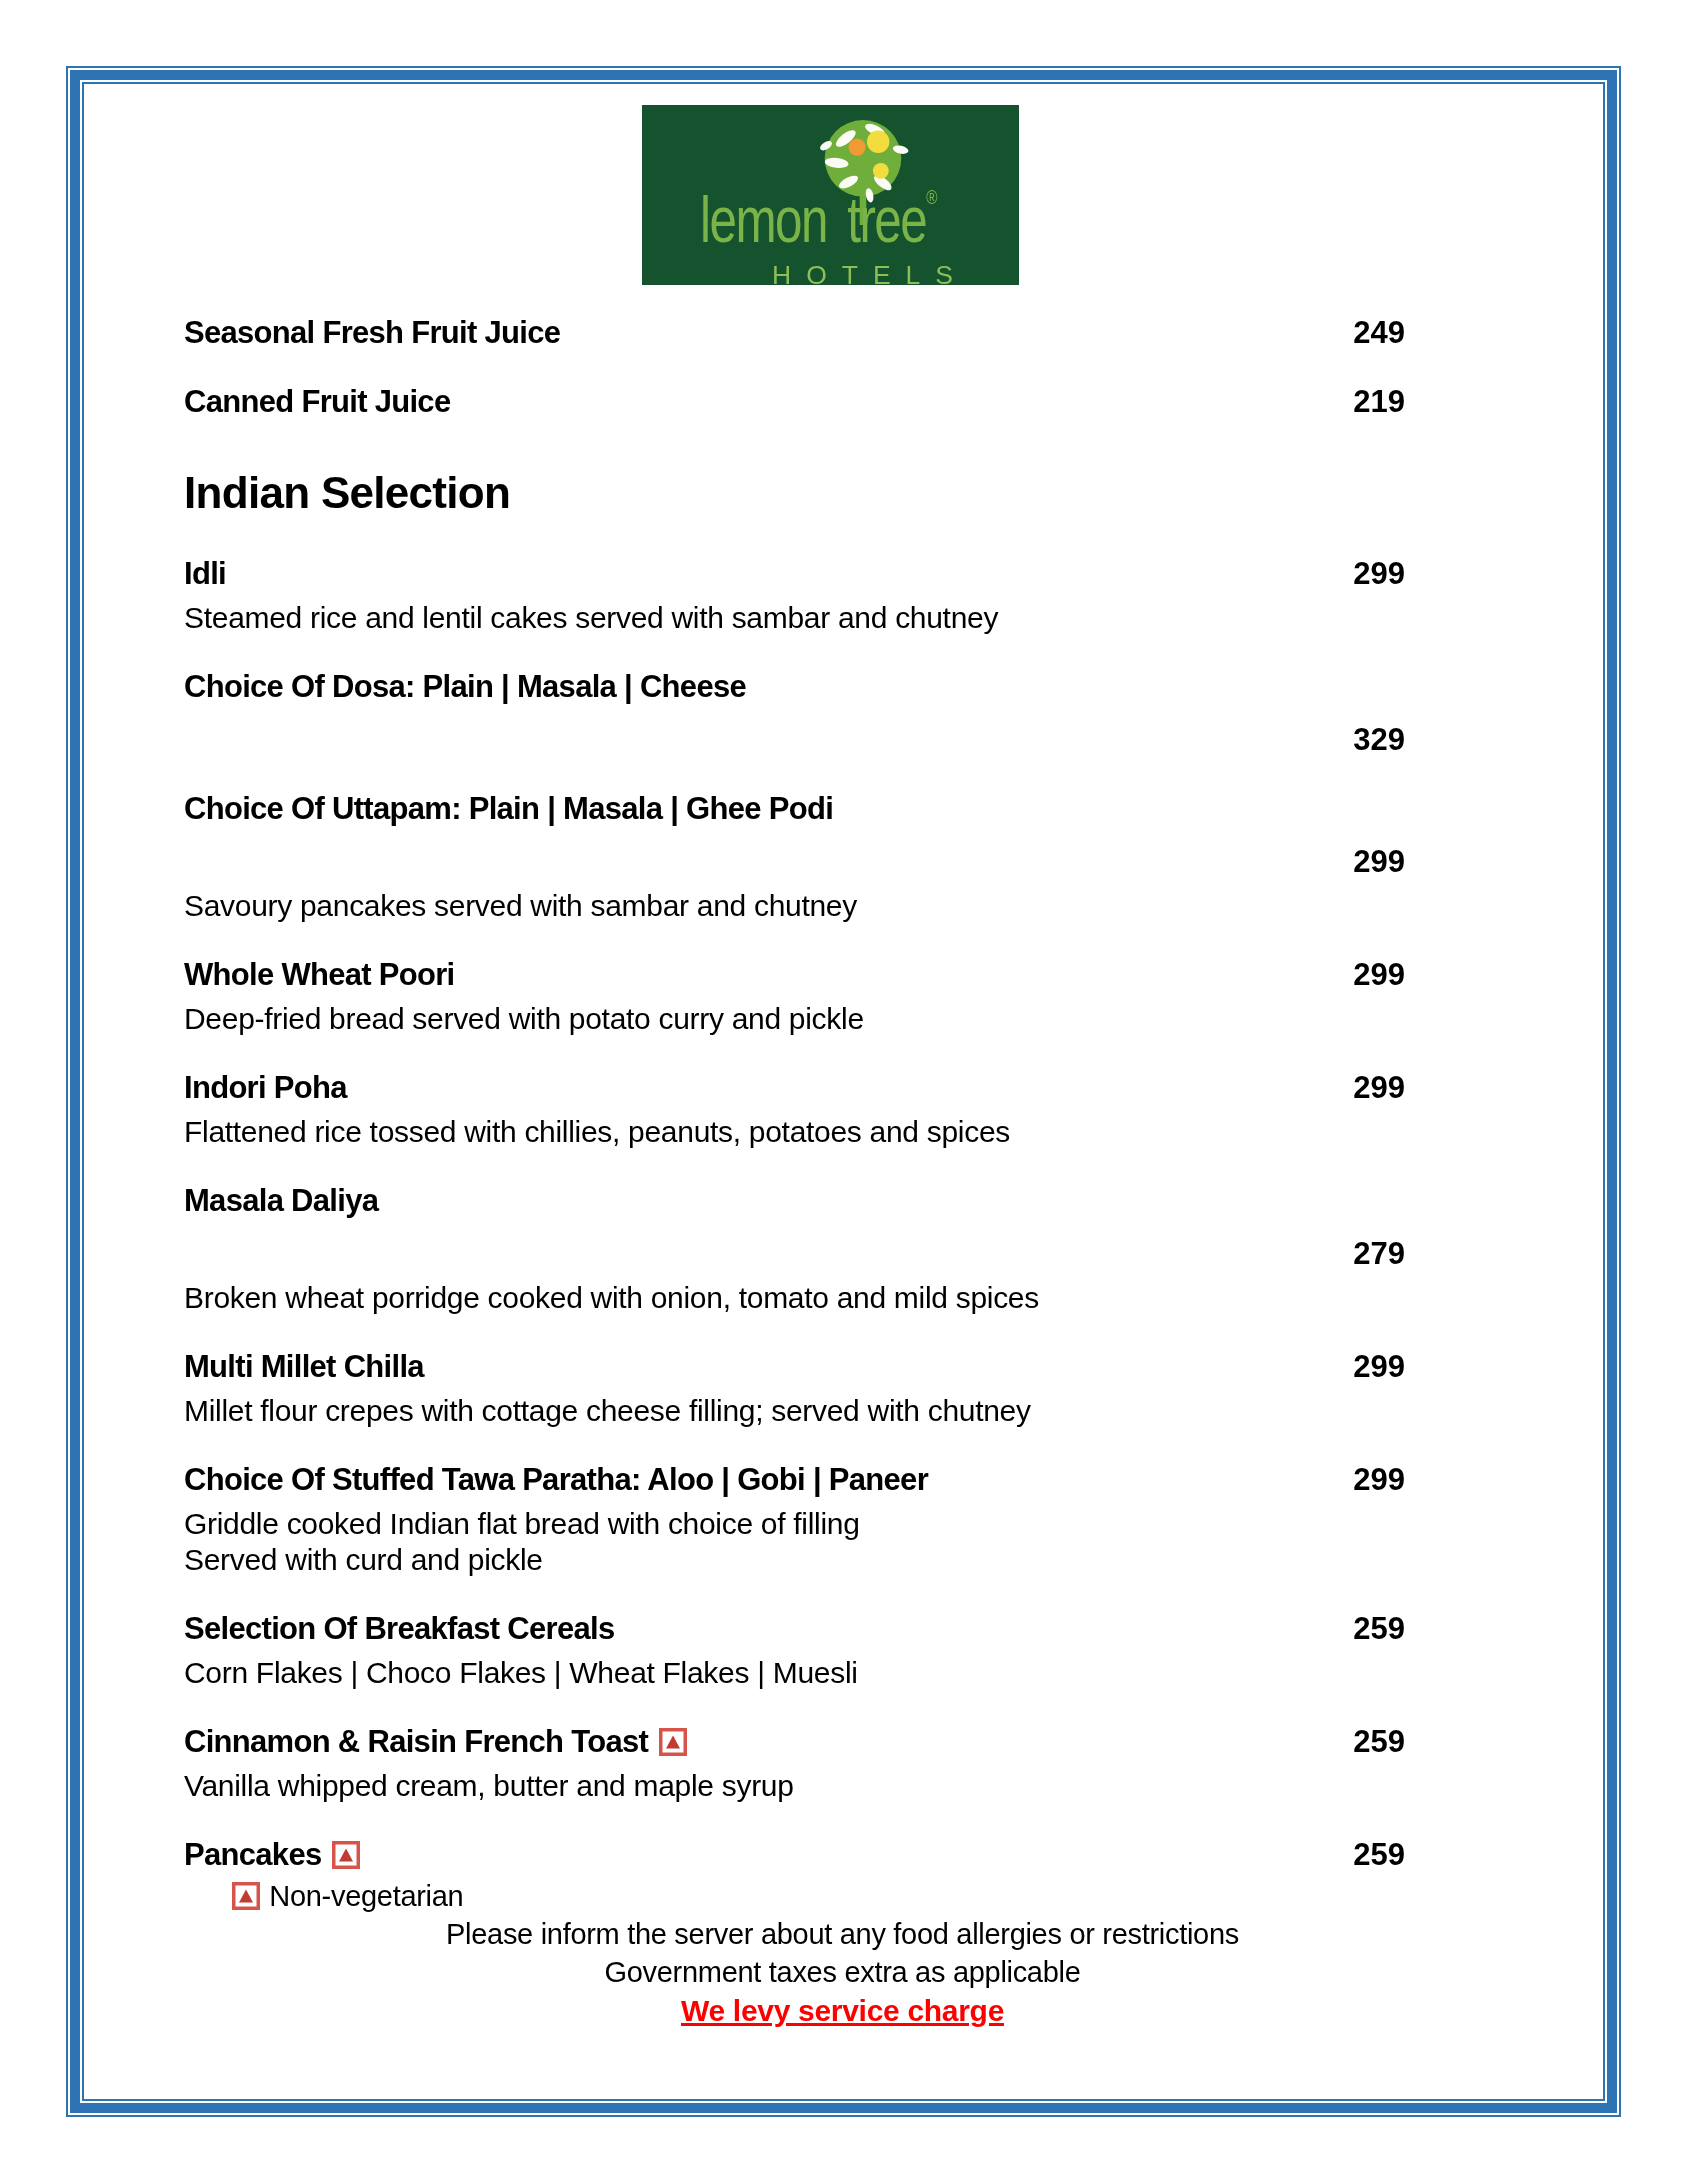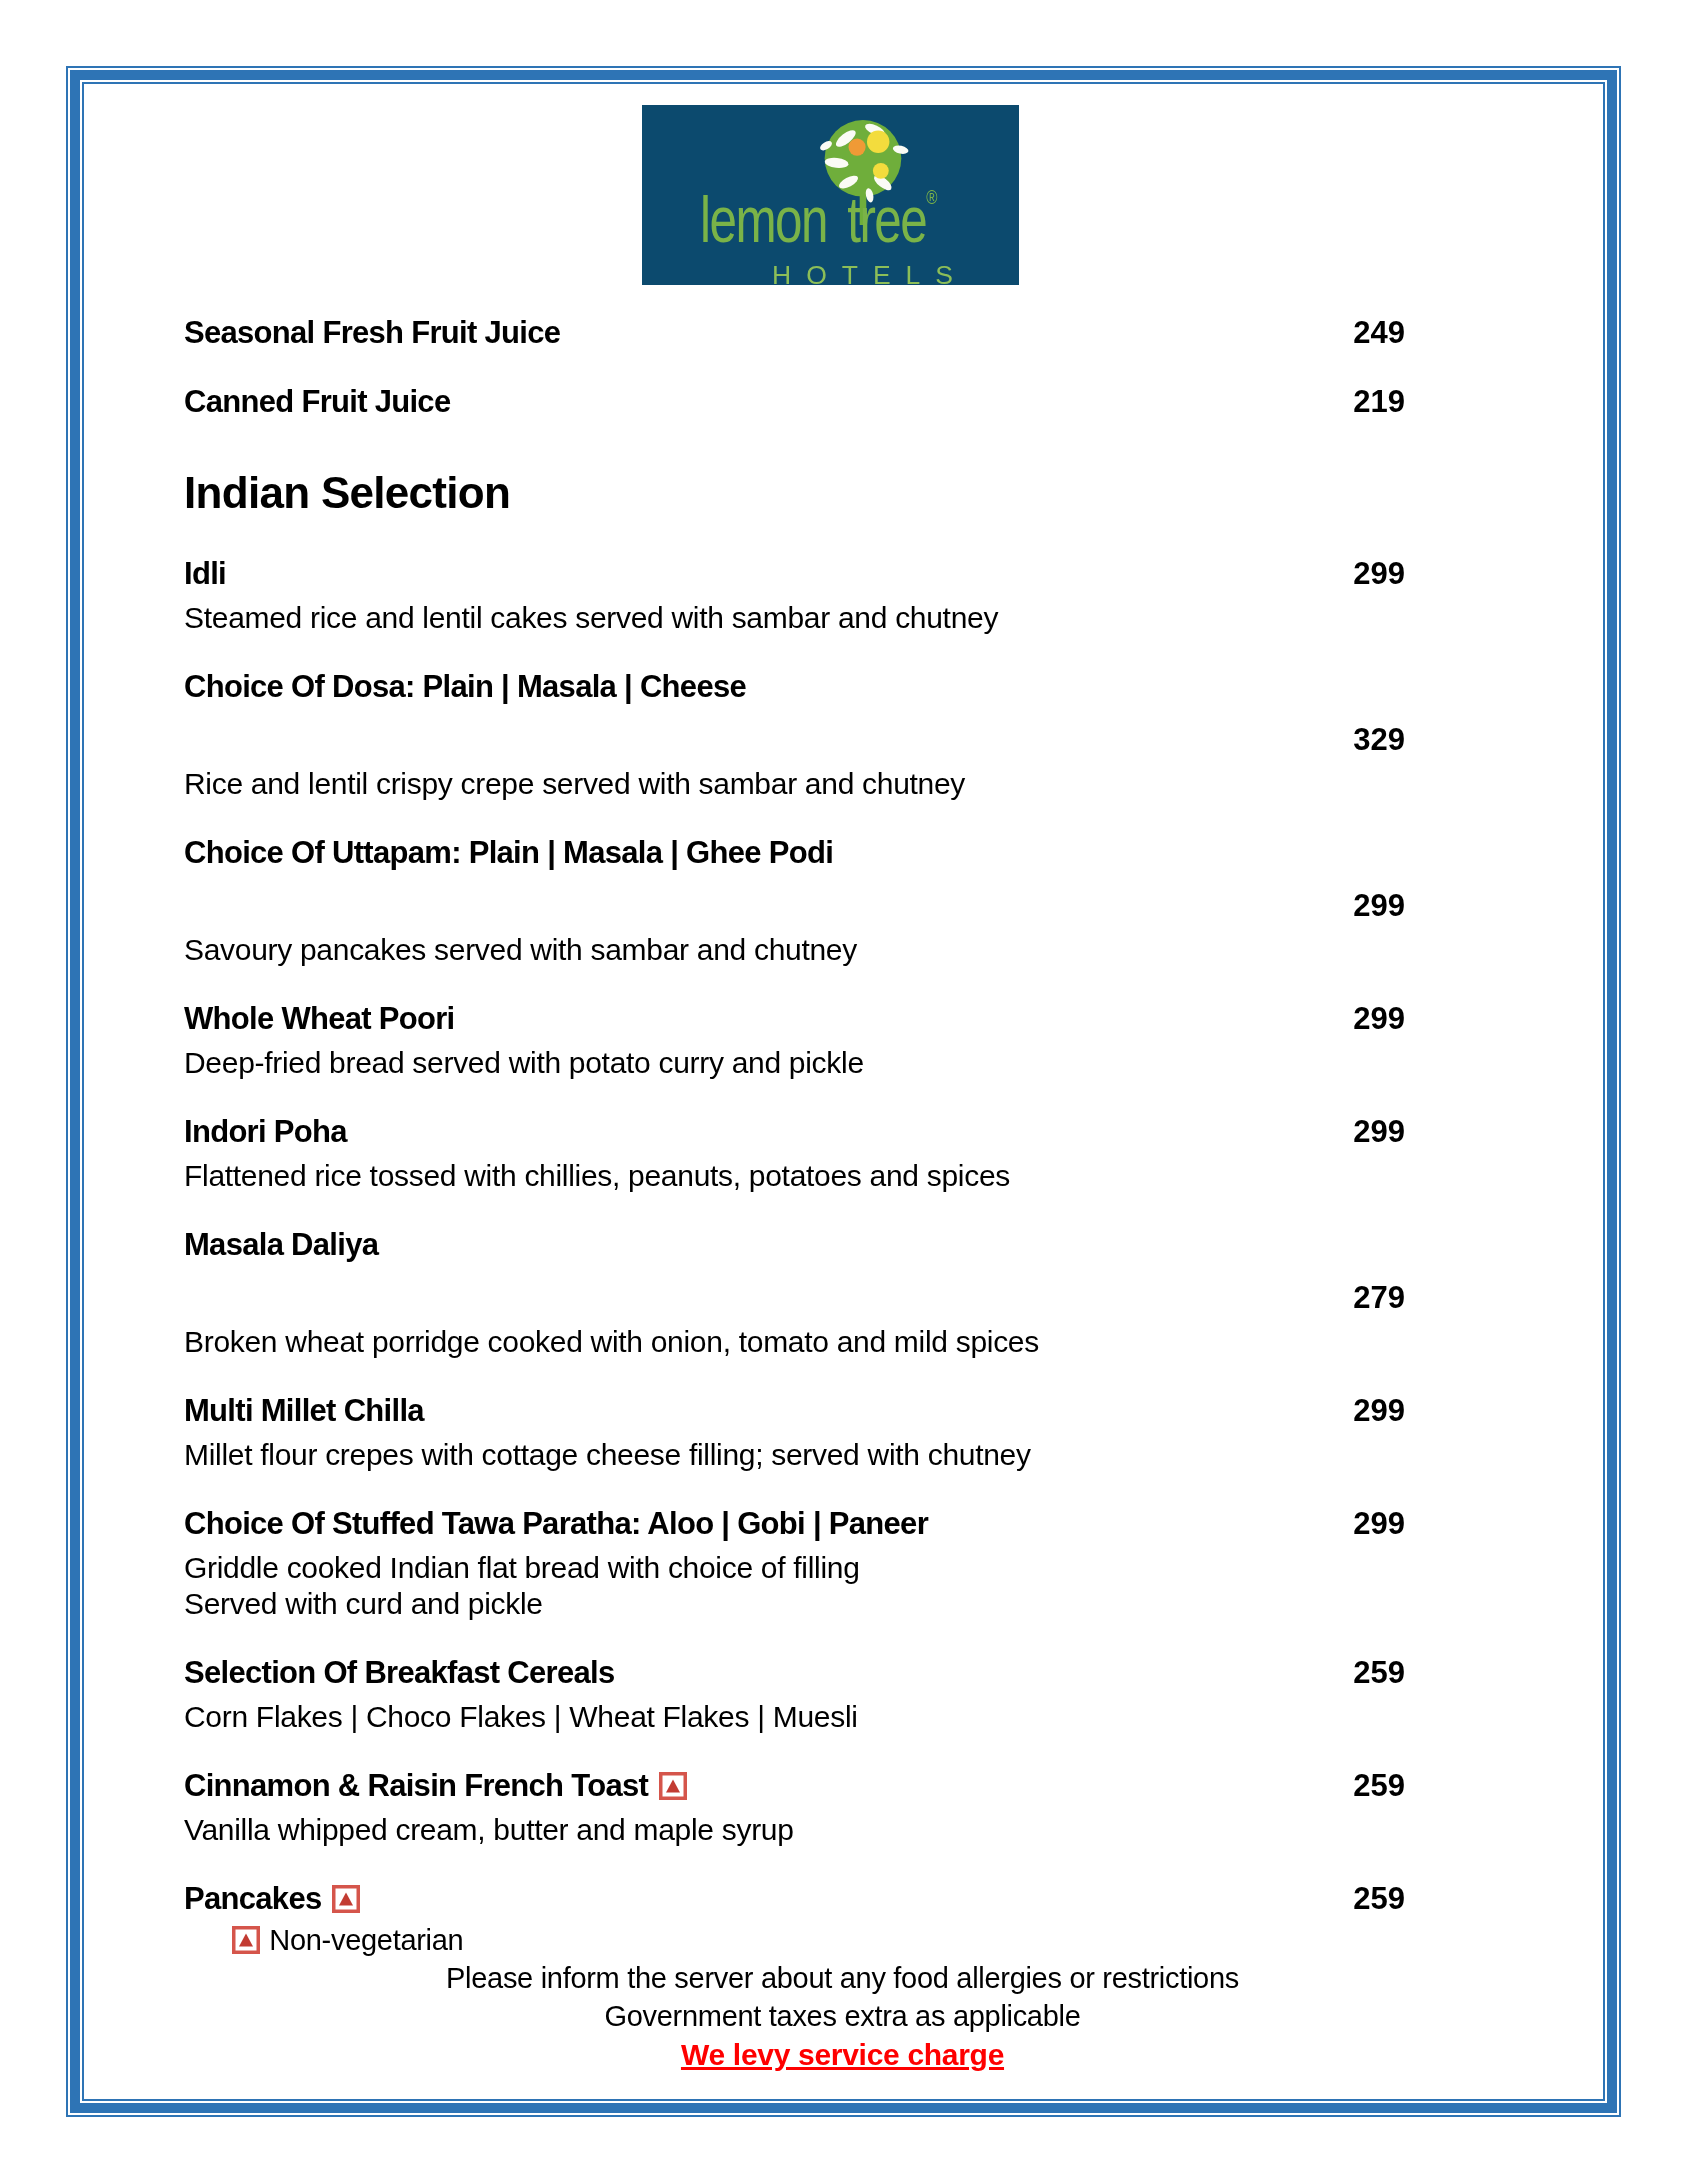--- a/index.html
+++ b/index.html
@@ -15,21 +15,21 @@
   
   .frame1 { position: absolute; inset: 66px; border: 2px solid #2E74B5; pointer-events: none; }
   .frame2 { position: absolute; inset: 2px;  border: 10.6px solid #2E74B5; }
   .frame3 { position: absolute; inset: 2px;  border: 2px solid #2E74B5; }
 
   
   .content { position: absolute; left: 184px; top: 105px; width: 1221px; }
 
   
   .logo-wrap { display: flex; justify-content: center; margin-bottom: 29px; transform: translateX(36px); }
-  .logo { position: relative; width: 377px; height: 180px; background: #0c4a6e; }
+  .logo { position: relative; width: 377px; height: 180px; background: #14532d; }
   .logo-tree { position: absolute; left: 164px; top: 13.2px; }
   .logo-text {
     position: absolute; left: 58px; top: 82px;
     font-size: 65px; line-height: 1; color: #7AB348;
     letter-spacing: -2px; word-spacing: 10.6px; white-space: nowrap;
     transform: scaleX(0.76); transform-origin: left center;
   }
   .logo-text .reg { font-size: 20px; vertical-align: 38px; letter-spacing: 0; }
   .logo-sub {
     position: absolute; left: 130px; top: 155px;
@@ -113,21 +113,20 @@
         <span class="price">299</span>
       </div>
       <div class="desc">Steamed rice and lentil cakes served with sambar and chutney</div>
     </div>
 
     <div class="item">
       <div class="row">
         <span class="name">Choice Of Dosa: Plain | Masala | Cheese</span>
       </div>
       <div class="price-line">329</div>
-      <div class="desc">Rice and lentil crispy crepe served with sambar and chutney</div>
     </div>
 
     <div class="item">
       <div class="row">
         <span class="name">Choice Of Uttapam: Plain | Masala | Ghee Podi</span>
       </div>
       <div class="price-line">299</div>
       <div class="desc">Savoury pancakes served with sambar and chutney</div>
     </div>
 

